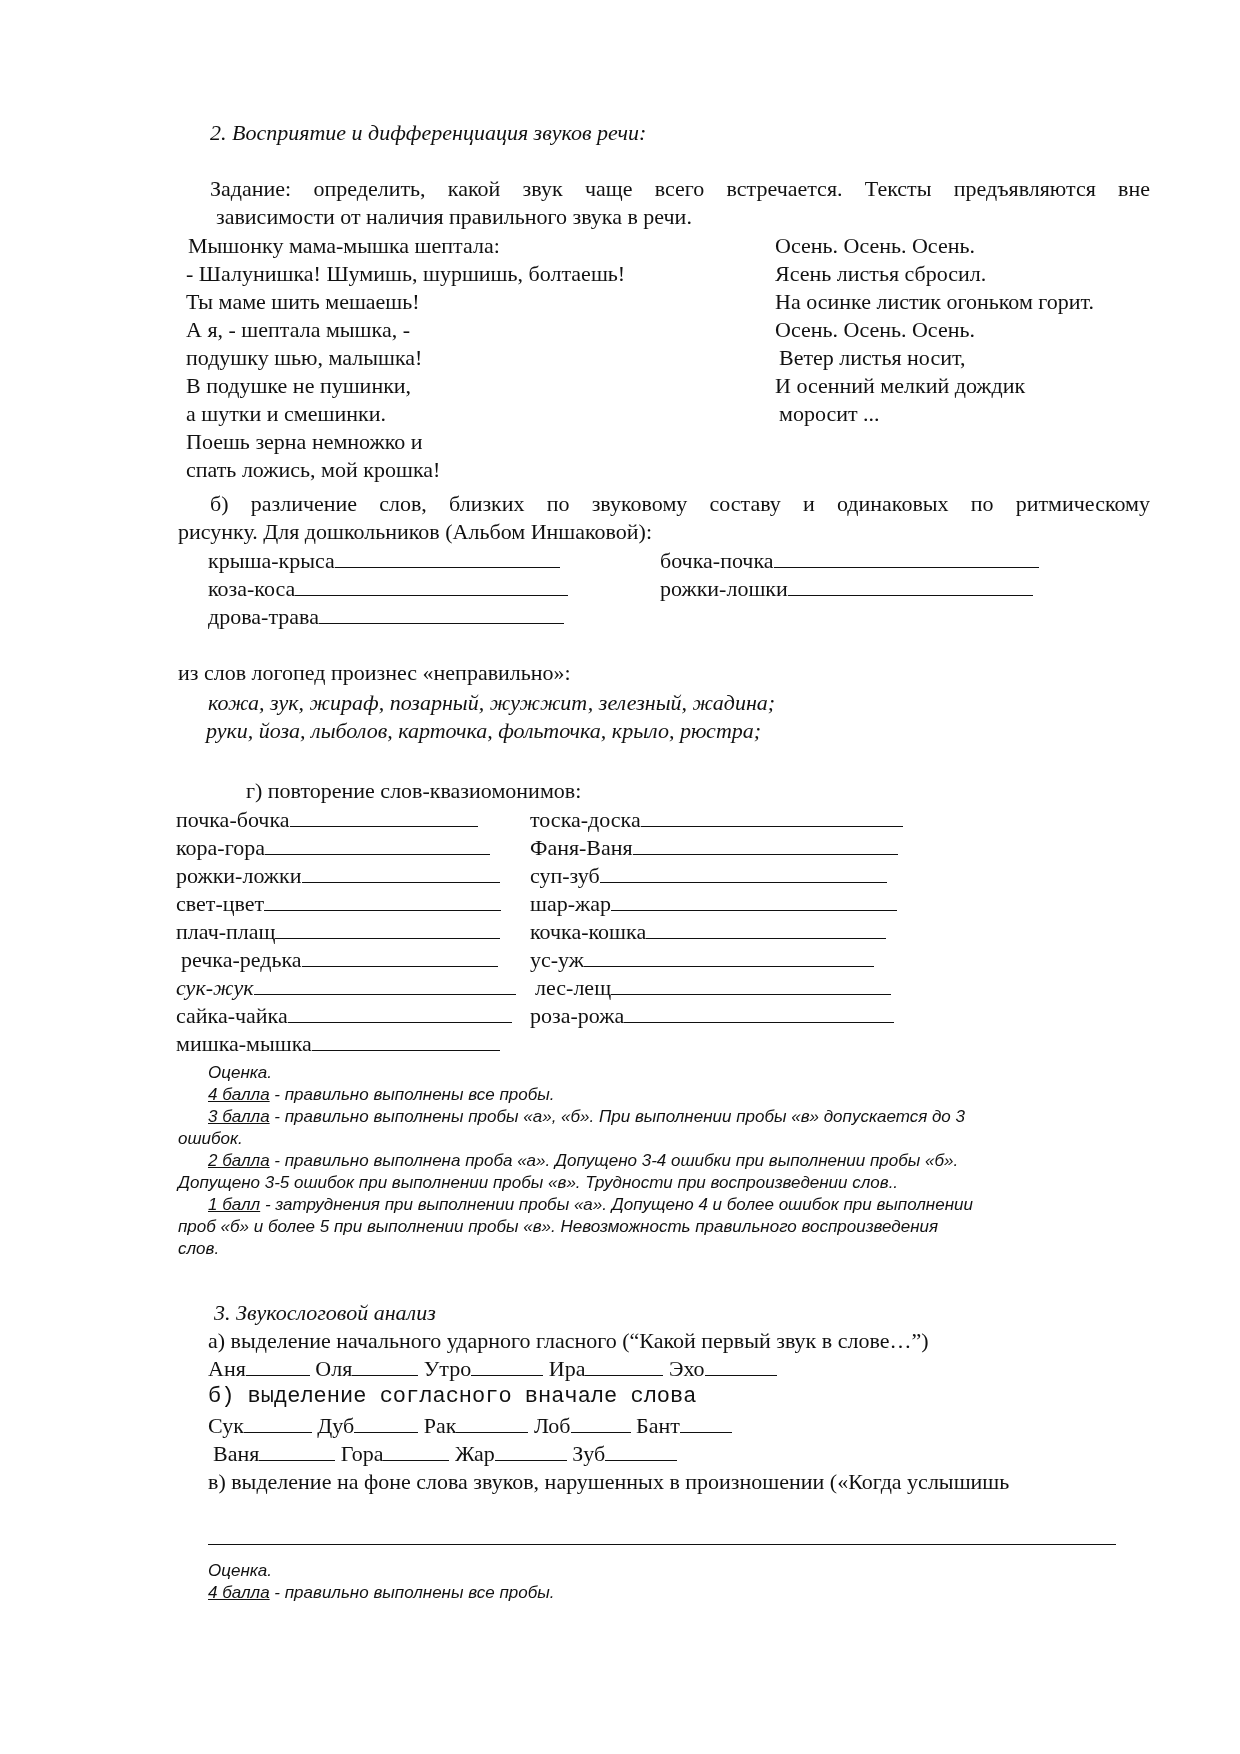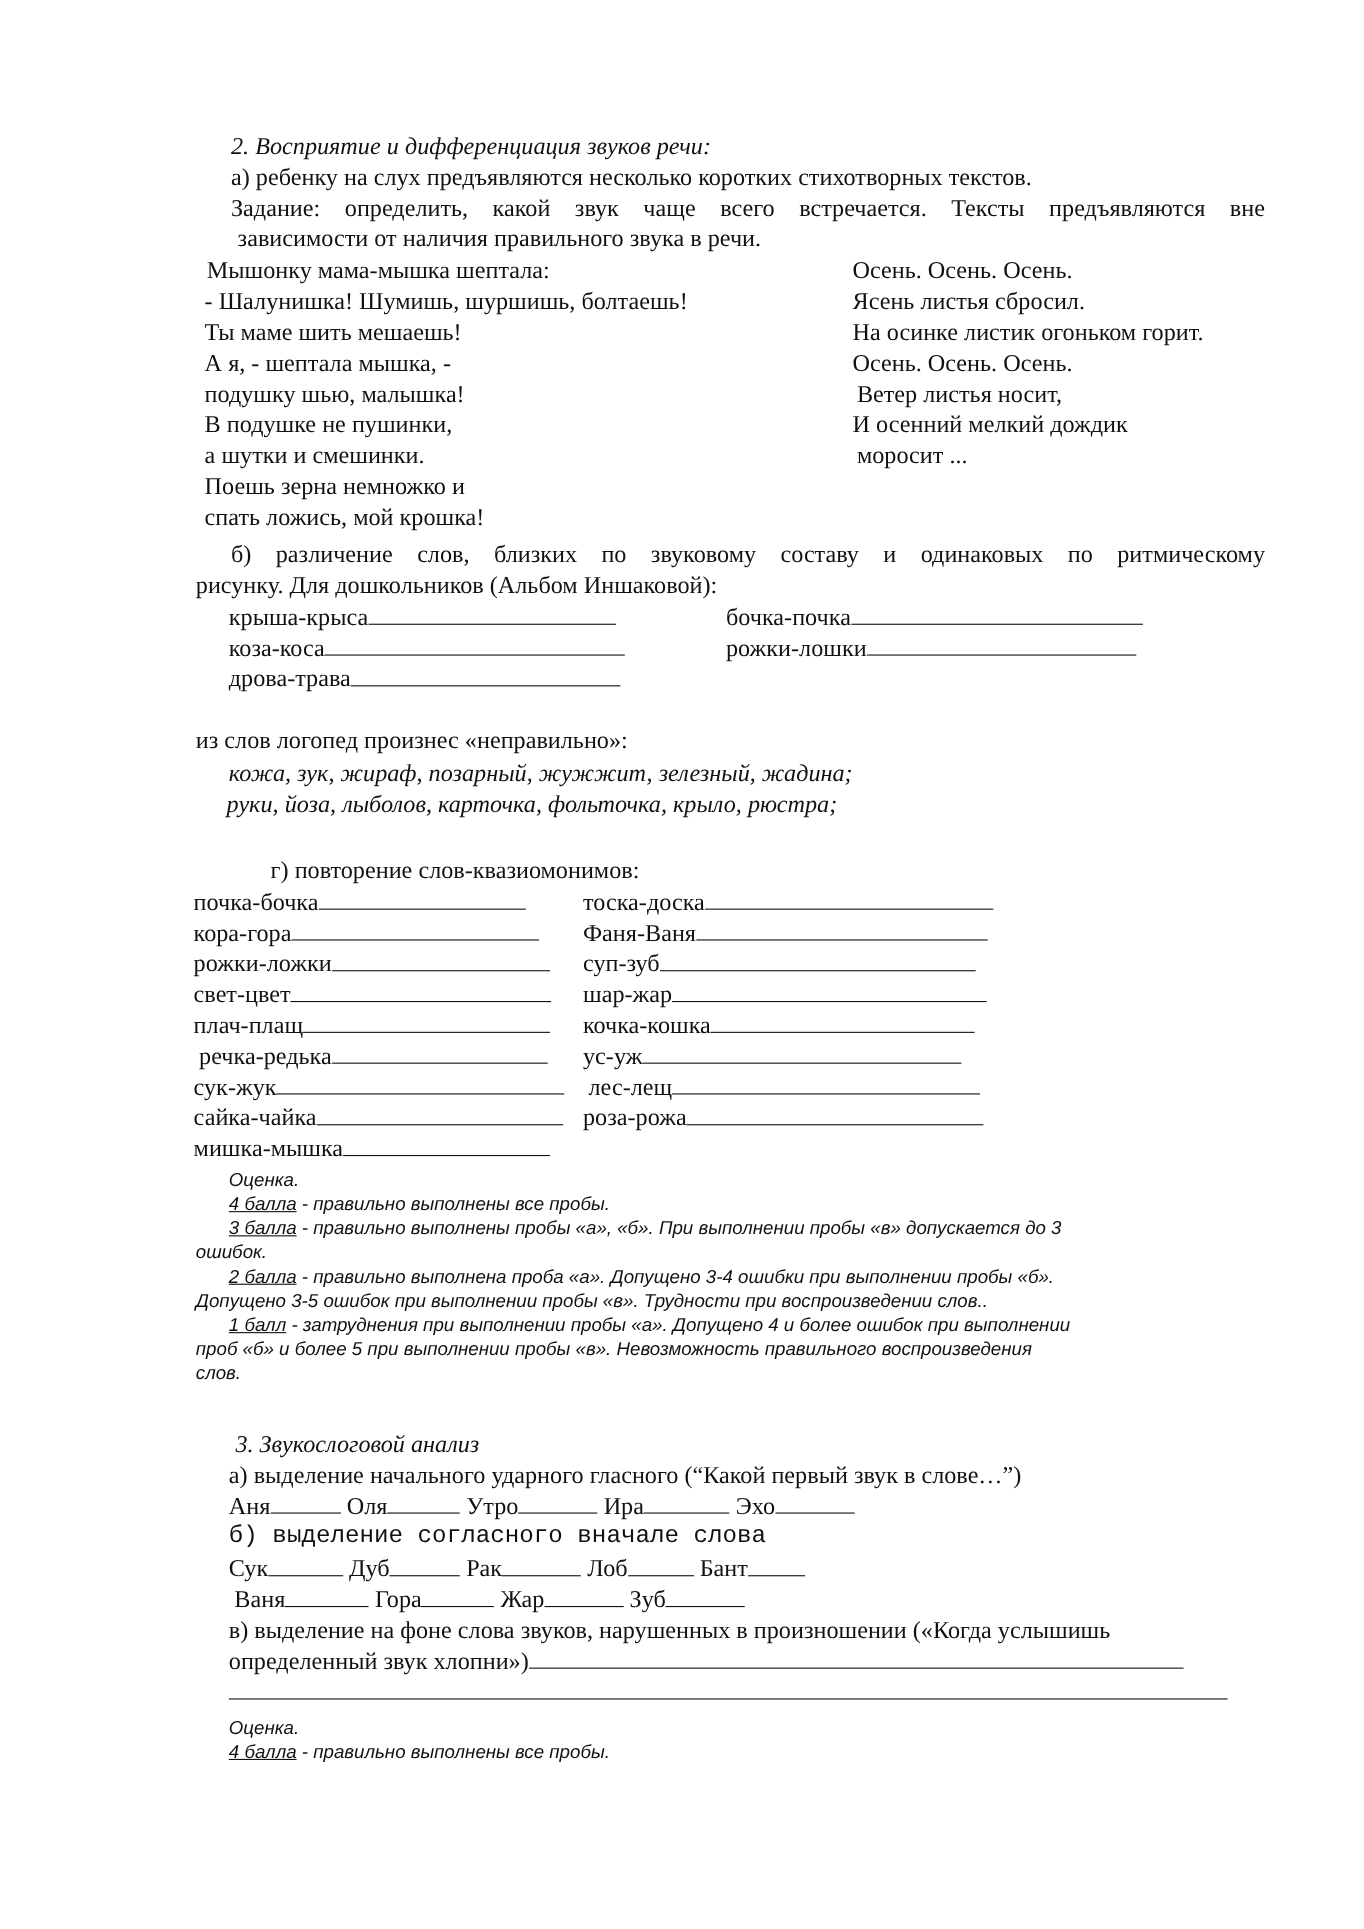--- a/index.html
+++ b/index.html
@@ -12,21 +12,20 @@
   .blank { display: inline-block; border-bottom: 1px solid #111; height: 18px; vertical-align: baseline; }
   .u { text-decoration: underline; }
   .justify { position: absolute; text-align: justify; text-align-last: justify; white-space: normal; line-height: 26px; }
 </style>
 </head>
 <body>
 
 <div class="page serif">
 
   <div class="line it" style="left:210px; top:120px;">2. Восприятие и дифференциация звуков речи:</div>
-  <div class="line" style="left:210px; top:148px;">а) ребенку на слух предъявляются несколько коротких стихотворных текстов.</div>
   <div class="justify" style="left:210px; top:176px; width:940px;">Задание: определить, какой звук чаще всего встречается. Тексты предъявляются вне</div>
   <div class="line" style="left:216px; top:204px;">зависимости от наличия правильного звука в речи.</div>
 
   <div>
     <div class="line" style="left:188px; top:233px;">Мышонку мама-мышка шептала:</div>
     <div class="line" style="left:186px; top:261px;">- Шалунишка! Шумишь, шуршишь, болтаешь!</div>
     <div class="line" style="left:186px; top:289px;">Ты маме шить мешаешь!</div>
     <div class="line" style="left:186px; top:317px;">А я, - шептала мышка, -</div>
     <div class="line" style="left:186px; top:345px;">подушку шью, малышка!</div>
     <div class="line" style="left:186px; top:373px;">В подушке не пушинки,</div>
@@ -70,21 +69,21 @@
 
   <div class="line" style="left:210px; top:778px;margin-left:36px;">г) повторение слов-квазиомонимов:</div>
 
   <div>
     <div class="line" style="left:176px; top:807px;"><span>почка-бочка</span><span class="blank" style="width:188px;"></span></div>
     <div class="line" style="left:176px; top:835px;"><span>кора-гора</span><span class="blank" style="width:225px;"></span></div>
     <div class="line" style="left:176px; top:863px;"><span>рожки-ложки</span><span class="blank" style="width:198px;"></span></div>
     <div class="line" style="left:176px; top:891px;"><span>свет-цвет</span><span class="blank" style="width:237px;"></span></div>
     <div class="line" style="left:176px; top:919px;"><span>плач-плащ</span><span class="blank" style="width:225px;"></span></div>
     <div class="line" style="left:181px; top:947px;"><span>речка-редька</span><span class="blank" style="width:196px;"></span></div>
-    <div class="line" style="left:176px; top:975px;"><span>сук-жук</span><span class="blank" style="width:262px;"></span></div>
+    <div class="line" style="left:176px; top:975px;font-style:italic;"><span>сук-жук</span><span class="blank" style="width:262px;"></span></div>
     <div class="line" style="left:176px; top:1003px;"><span>сайка-чайка</span><span class="blank" style="width:224px;"></span></div>
     <div class="line" style="left:176px; top:1031px;"><span>мишка-мышка</span><span class="blank" style="width:188px;"></span></div>
   </div>
 
   <div>
     <div class="line" style="left:530px; top:807px;font-family:Liberation Serif, serif;"><span>тоска-доска</span><span class="blank" style="width:262px;"></span></div>
     <div class="line" style="left:530px; top:835px;"><span>Фаня-Ваня</span><span class="blank" style="width:265px;"></span></div>
     <div class="line" style="left:530px; top:863px;"><span>суп-зуб</span><span class="blank" style="width:287px;"></span></div>
     <div class="line" style="left:530px; top:891px;"><span>шар-жар</span><span class="blank" style="width:286px;"></span></div>
     <div class="line" style="left:530px; top:919px;"><span>кочка-кошка</span><span class="blank" style="width:240px;"></span></div>
@@ -134,23 +133,20 @@
     <span>Бант</span><span class="blank" style="width:52px;"></span>
   </div>
   <div class="line" style="left:213px; top:1441px;">
     <span>Ваня</span><span class="blank" style="width:76px;"></span>
     <span>Гора</span><span class="blank" style="width:66px;"></span>
     <span>Жар</span><span class="blank" style="width:72px;"></span>
     <span>Зуб</span><span class="blank" style="width:72px;"></span>
   </div>
 
   <div class="line" style="left:208px; top:1469px;">в) выделение на фоне слова звуков, нарушенных в произношении («Когда услышишь</div>
-  <div class="line" style="left:208px; top:1497px;">
-    <span>определенный звук хлопни»)</span><span class="blank" style="width:595px;"></span>
-  </div>
   <div class="line" style="left:208px; top:1525px;">
     <span class="blank" style="width:908px;"></span>
   </div>
 
   <div>
     <div class="line sans-it" style="left:208px; top:1560px; line-height:22px;">Оценка.</div>
     <div class="line sans-it" style="left:208px; top:1582px; line-height:22px;">
       <span class="u">4 балла</span><span> - правильно выполнены все пробы.</span>
     </div>
   </div>

